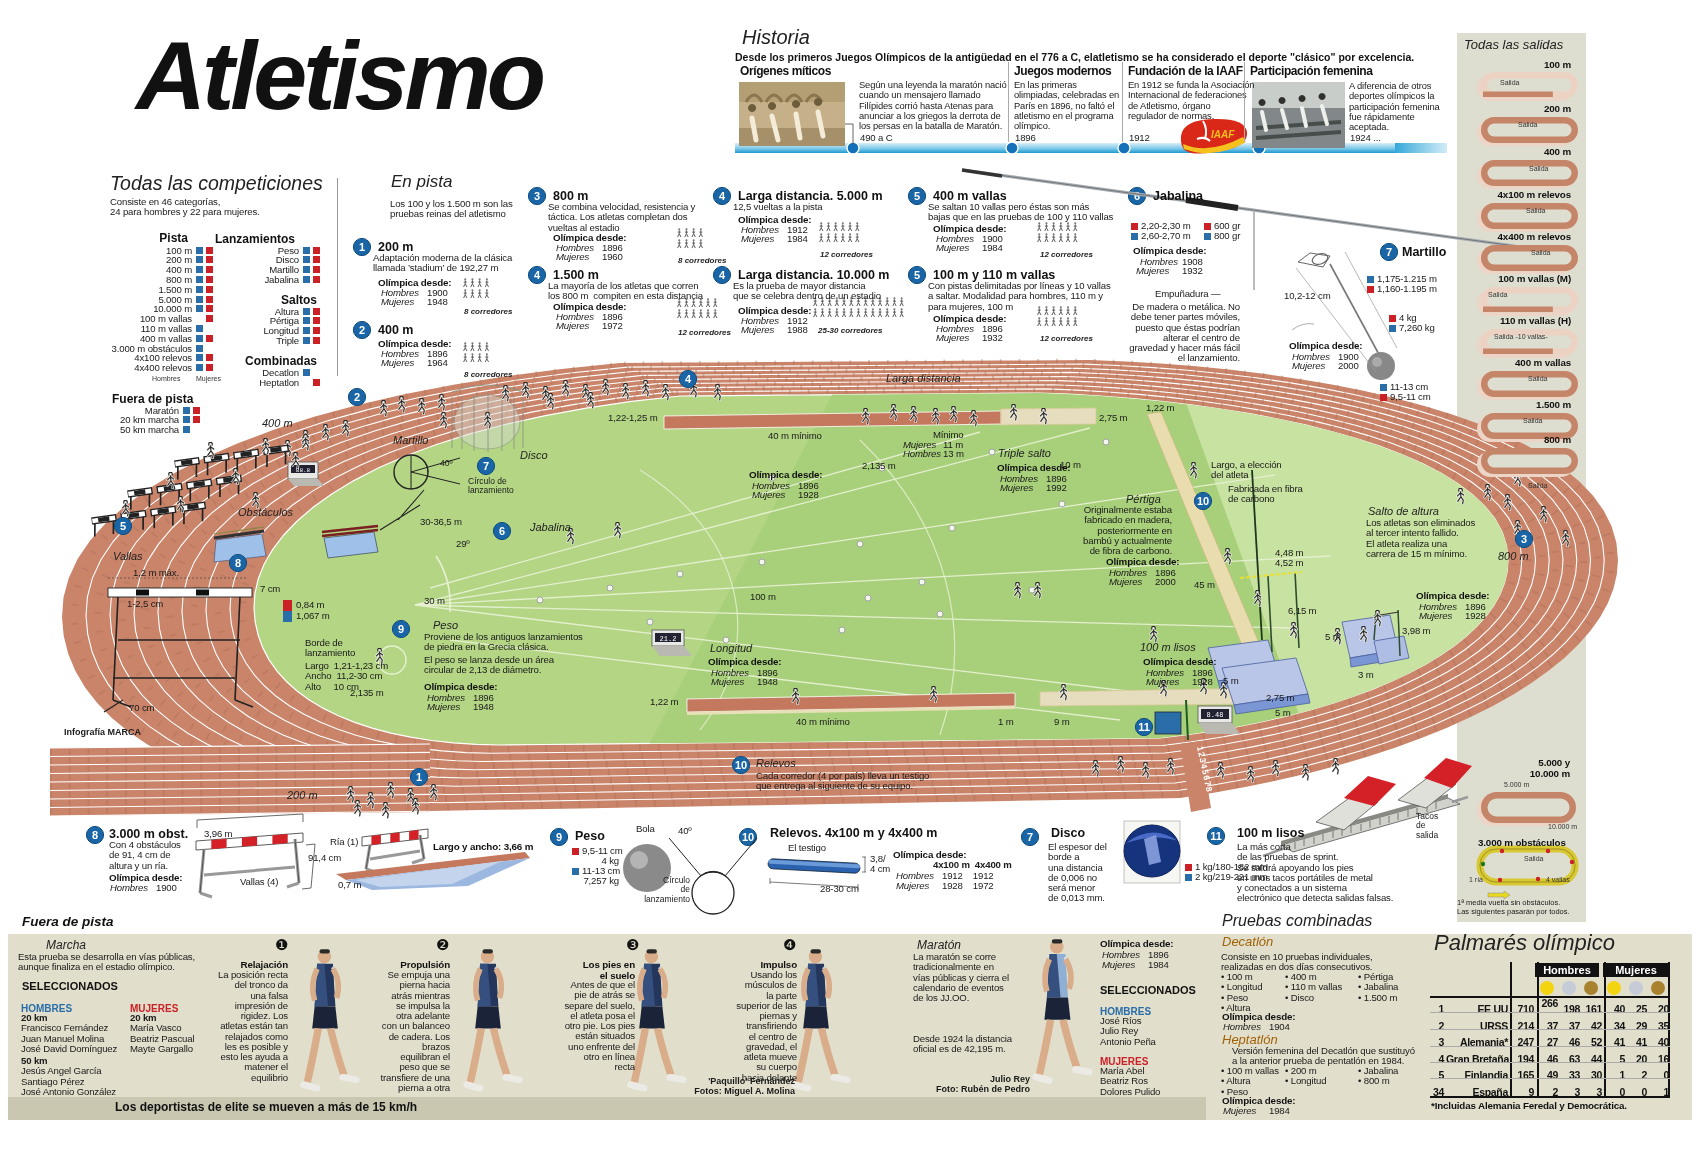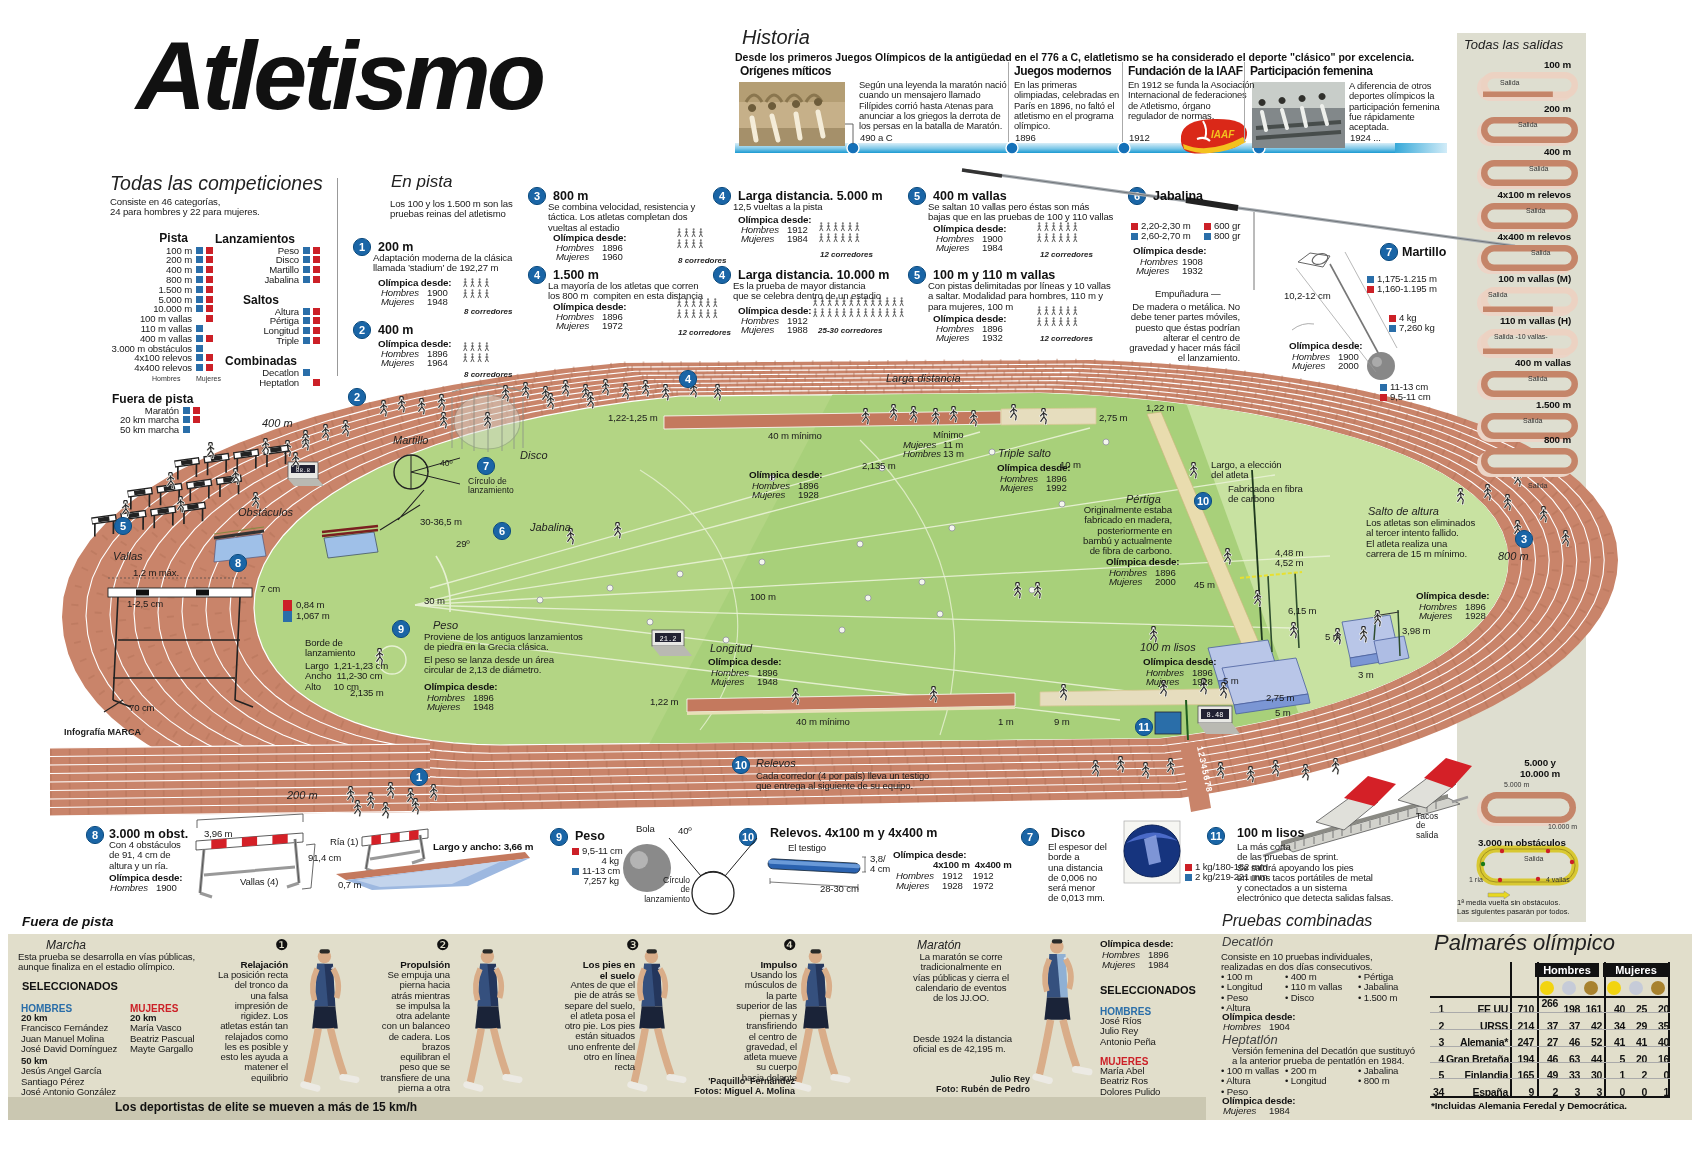--- a/index.html
+++ b/index.html
@@ -16,31 +16,31 @@
 .t105b{font-size:10.5px;font-weight:bold;color:#111}
 .b{font-size:9.8px;font-weight:bold;color:#111;letter-spacing:-0.15px}
 .b11{font-size:11px;font-weight:bold;color:#111}
 .tb{font-size:10.5px;font-weight:bold;color:#111;letter-spacing:-0.3px}
 .b12{font-size:12px;font-weight:bold;color:#111}
 .b125{font-size:12.5px;font-weight:bold;color:#111}
 .bh{font-size:12px;font-weight:bold;color:#111;letter-spacing:-0.4px}
 .i8{font-size:8px;font-style:italic;font-weight:bold;color:#222}
 .i11{font-size:11px;font-style:italic;color:#222}
 .i12{font-size:12px;font-style:italic;color:#222}
-.i13{font-size:13px;font-style:italic;color:#404040}
+.i13{font-size:13px;font-style:italic;color:#a16207}
 .bi13{font-size:13.5px;font-weight:bold;font-style:italic;color:#111}
 .hi13{font-size:13px;font-style:italic;color:#222}
 .hi16{font-size:16px;font-style:italic;color:#222}
 .hi17{font-size:17px;font-style:italic;color:#222}
 .hi20{font-size:20px;font-style:italic;color:#222}
 .hi21{font-size:19.5px;font-style:italic;color:#222}
 .hi22{font-size:22px;font-style:italic;color:#222}
 .ti{font-size:97px;font-weight:bold;font-style:italic;color:#111;letter-spacing:-4px}
 .r{text-align:right}
-.c{text-align:center}
+.c{text-align:right}
 .it{font-style:italic}
 .num{font-size:15px;color:#111}
 .bblu{font-size:10px;font-weight:bold;color:#2a6ea9}
 .bred{font-size:10px;font-weight:bold;color:#cc2027}
 .sqi{display:inline-block;width:7px;height:7px;margin-right:3px;vertical-align:-0.5px}
 .sqi.h{background:#2a6ea9}
 .sqi.m{background:#cc2027}
 .sqi.e{visibility:hidden}
 .row{display:flex;align-items:center;gap:3.5px;height:10px;font-size:9.6px;color:#1a1a1a;letter-spacing:-0.15px}
 .row .fl{flex:1;text-align:right}
@@ -1315,21 +1315,21 @@
 <div class="b r" style="left:535px;top:959px;width:100px;white-space:normal;">Los pies en<br>el suelo</div>
 <div class="t r" style="left:532px;top:980px;width:103px;white-space:normal;">Antes de que el<br>pie de atrás se<br>separe del suelo,<br>el atleta posa el<br>otro pie. Los pies<br>están situados<br>uno enfrente del<br>otro en línea<br>recta</div>
 <div class="b r" style="left:697px;top:959px;width:100px;white-space:normal;">Impulso</div>
 <div class="t r" style="left:694px;top:970px;width:103px;white-space:normal;">Usando los<br>músculos de<br>la parte<br>superior de las<br>piernas y<br>transfiriendo<br>el centro de<br>gravedad, el<br>atleta mueve<br>su cuerpo<br>hacia delante</div>
 <div class="t9b r" style="left:660px;top:1076px;width:135px;white-space:normal;">'Paquillo' Fernández</div>
 <div class="t9b r" style="left:660px;top:1086px;width:135px;white-space:normal;">Fotos: Miguel A. Molina</div>
 
 <div class="b12" style="left:115px;top:1100px;">Los deportistas de elite se mueven a más de 15 km/h</div>
 
 <div class="i12" style="left:917px;top:938px;">Maratón</div>
-<div class="t" style="left:913px;top:952px;text-align:center;">La maratón se corre<br>tradicionalmente en<br>vías públicas y cierra el<br>calendario de eventos<br>de los JJ.OO.</div>
+<div class="t" style="left:913px;top:952px;">La maratón se corre<br>tradicionalmente en<br>vías públicas y cierra el<br>calendario de eventos<br>de los JJ.OO.</div>
 <div class="t" style="left:913px;top:1034px;">Desde 1924 la distancia<br>oficial es de 42,195 m.</div>
 <div class="t9b r" style="left:955px;top:1074px;width:75px;white-space:normal;">Julio Rey</div>
 <div class="t9b r" style="left:930px;top:1084px;width:100px;white-space:normal;">Foto: Rubén de Pedro</div>
 <div class="b" style="left:1100px;top:938px;">Olímpica desde:</div>
 <div class="t" style="left:1102px;top:950px;"><span class="it" style="display:inline-block;width:46px">Hombres</span>1896</div>
 <div class="t" style="left:1102px;top:960px;"><span class="it" style="display:inline-block;width:46px">Mujeres</span>1984</div>
 
 <div class="b11" style="left:1100px;top:984px;">SELECCIONADOS</div>
 <div class="bblu" style="left:1100px;top:1006px;">HOMBRES</div>
 <div class="t" style="left:1100px;top:1016px;">José Ríos<br>Julio Rey<br>Antonio Peña</div>

